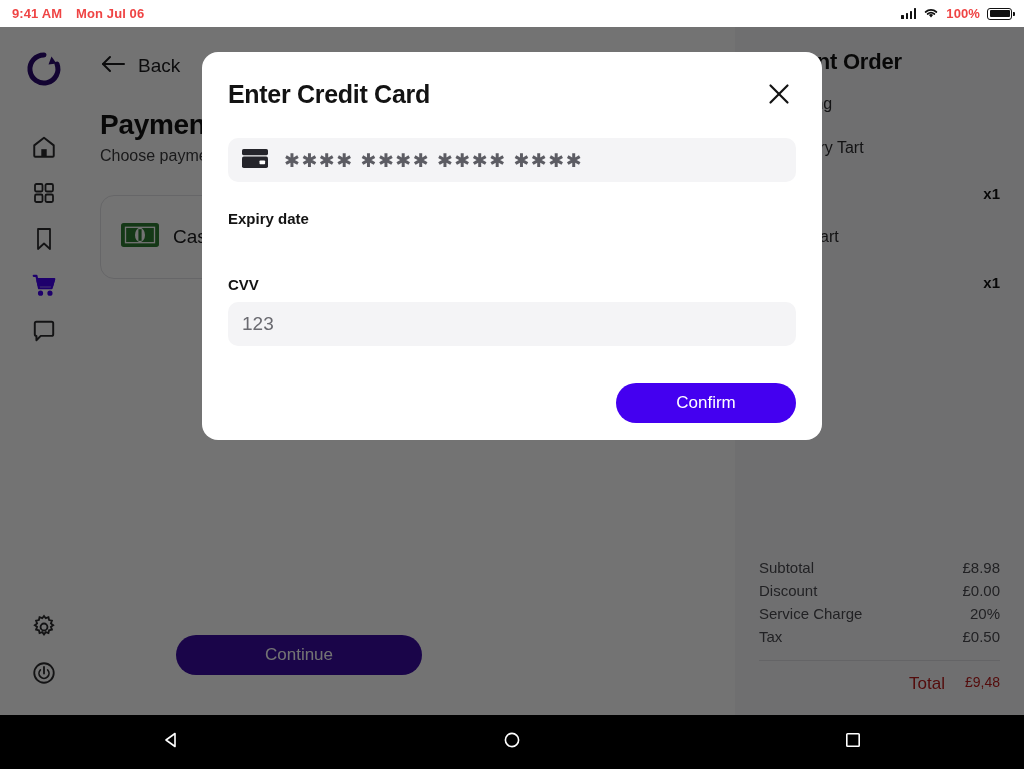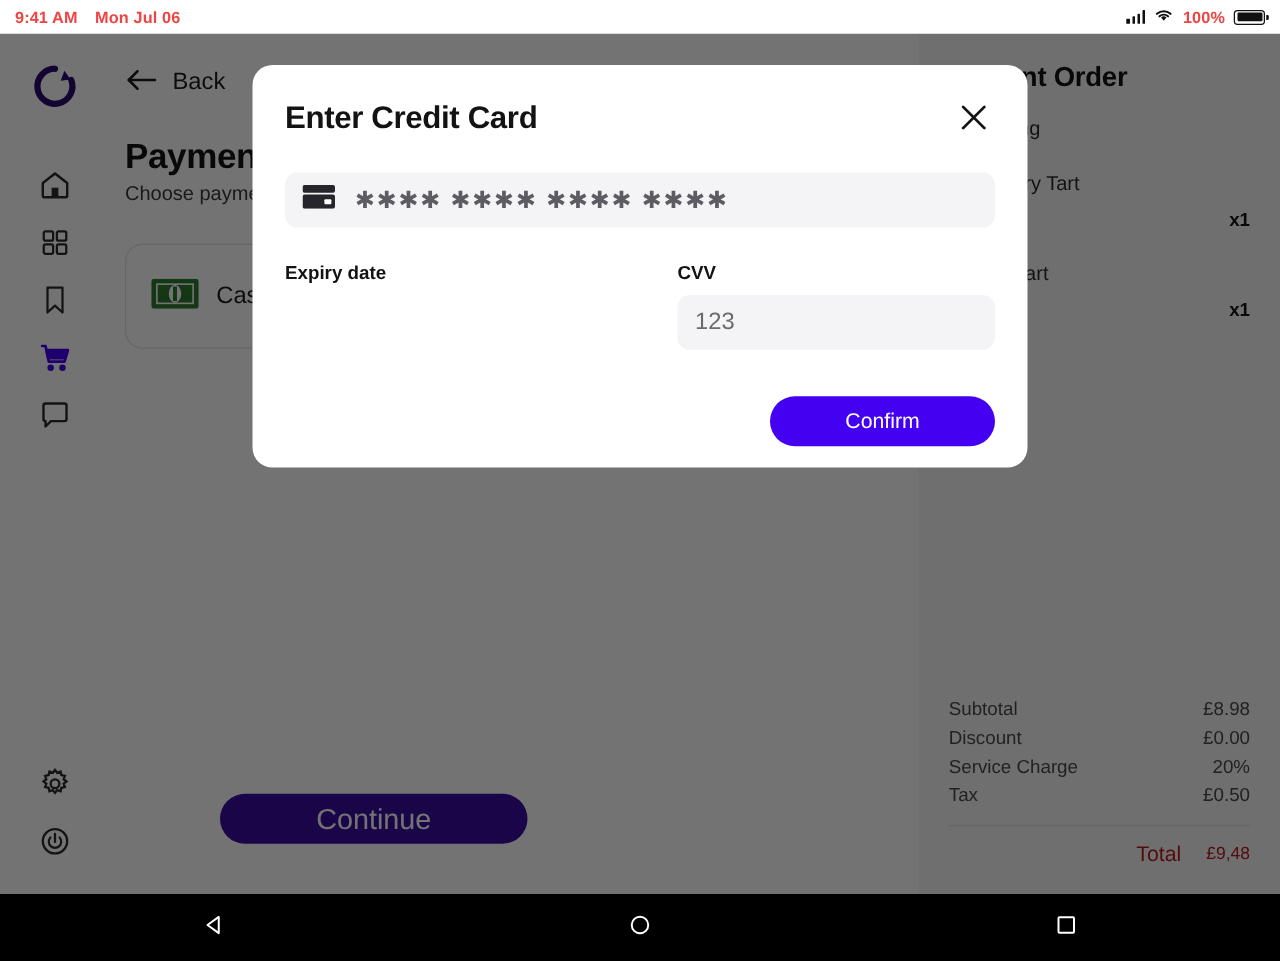--- a/index.html
+++ b/index.html
@@ -89,38 +89,38 @@
   }
   .paycard .lbl { font-size: 19px; color: #1c1c1e; }
 
   #continue-btn {
     position: absolute;
     left: 88px; bottom: 40px;
     width: 246px; height: 40px;
     background: #3a0ca3;
     color: #fff;
     border: none; border-radius: 20px;
-    font-size: 23px; font-family: inherit;
+    font-size: 17px; font-family: inherit;
     cursor: pointer;
   }
 
   
   #order-panel {
     width: 289px; flex: 0 0 289px;
     background: #f7f7f9;
     padding: 22px 24px 18px 24px;
     display: flex; flex-direction: column;
     height: 100%;
   }
   #order-title { font-size: 22px; font-weight: 700; color: #131313; letter-spacing: -.2px; }
   #order-customer { font-size: 16px; color: #2c2c2e; margin-top: 20px; }
   .order-items { margin-top: 26px; }
   .oitem { margin-bottom: 26px; }
   .oitem .nm { font-size: 16px; color: #2c2c2e; }
-  .oitem .rw { display: flex; align-items: flex-end; margin-top: 8px; }
+  .oitem .rw { display: flex; align-items: flex-start; margin-top: 8px; flex-direction: column; }
   .oitem .pr { font-size: 17px; font-weight: 700; color: #131313; }
   .oitem .qt { margin-left: auto; font-size: 15px; font-weight: 700; color: #131313; }
   .totals { margin-top: auto; }
   .trow { display: flex; font-size: 15px; color: #4b4b50; padding: 3px 0; justify-content: flex-end; }
   .trow .v { margin-left: auto; }
   .tdiv { height: 1px; background: #dedee3; margin: 12px 0 10px; }
   .trow.grand { font-size: 17px; color: #b91c1c; font-weight: 400; }
   .trow.grand .v { font-size: 14px; margin-left: 20px; }
 
   
@@ -154,21 +154,21 @@
     height: 44px;
     display: flex; align-items: center;
     padding: 0 14px;
     border: none;
   }
   #card-field { margin-top: 26px; gap: 16px; }
   #card-number {
     font-size: 19px; color: #5c5c63; letter-spacing: 1.5px;
     font-family: "Liberation Sans", sans-serif;
   }
-  .two-col { display: flex; gap: 60px; margin-top: 28px; }
+  .two-col { display: flex; gap: 40px; margin-top: 28px; flex-direction: column; }
   .col { flex: 1 1 0; }
   .flabel { font-size: 15px; font-weight: 700; color: #131313; margin-bottom: 9px; }
   .finput {
     width: 100%; height: 44px;
     background: #f4f4f6; border: none; border-radius: 10px;
     padding: 0 14px;
     font-size: 19px; color: #2c2c2e;
     font-family: inherit;
   }
   .finput::placeholder { color: #6a6a70; opacity: 1; }

